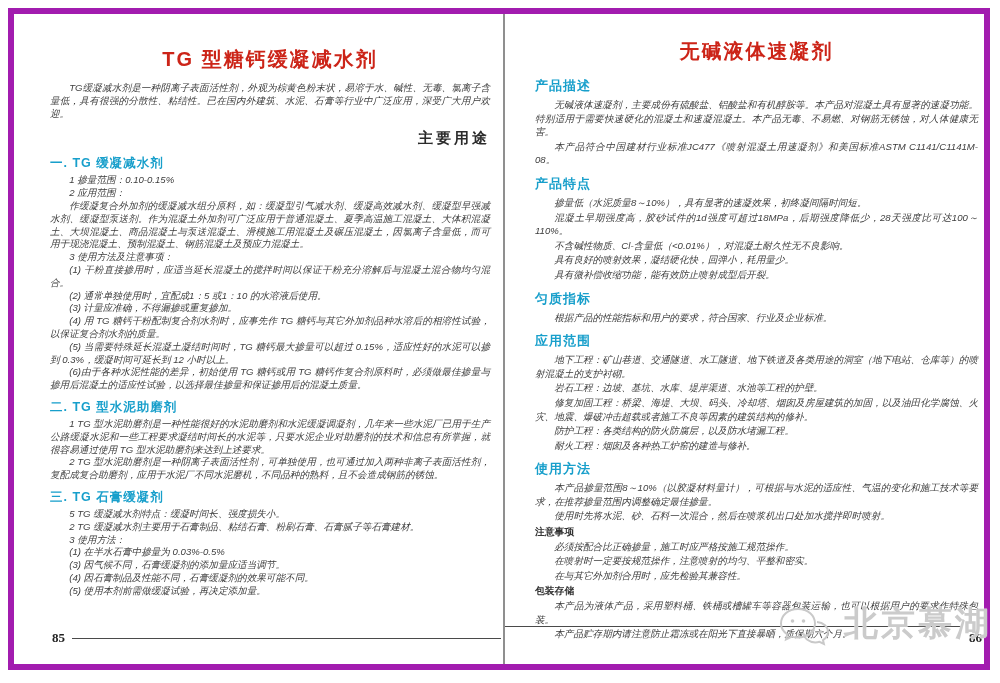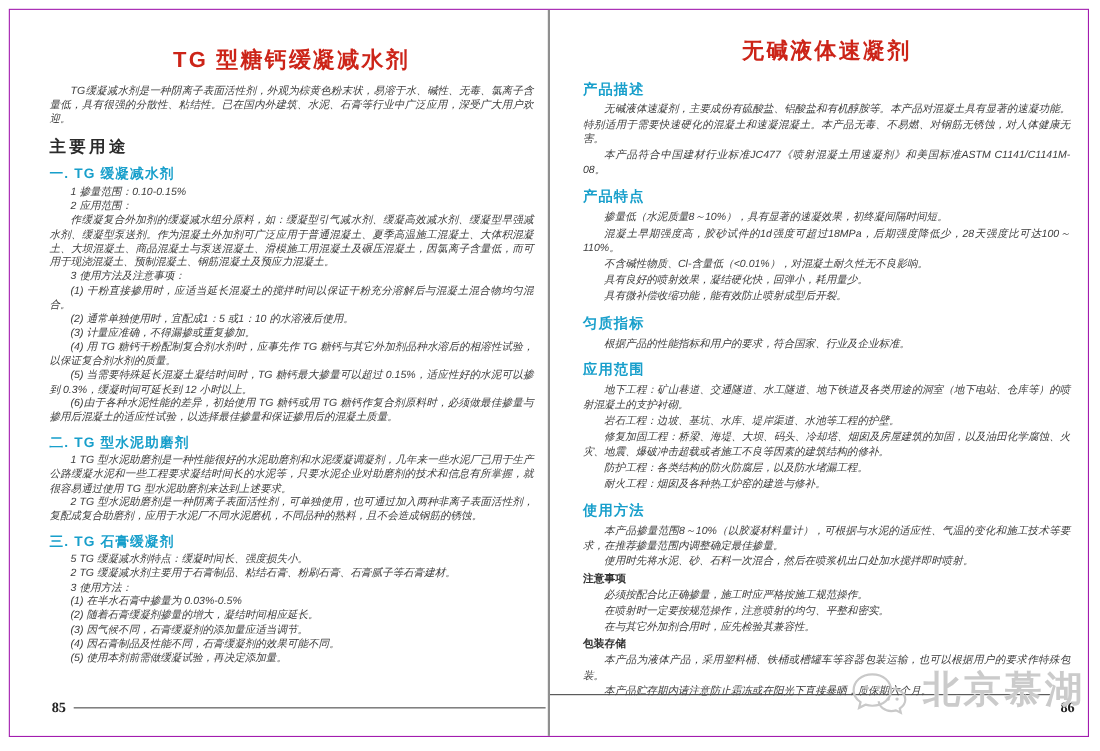--- a/index.html
+++ b/index.html
@@ -3,21 +3,21 @@
 <meta charset="utf-8">
 <style>
   html,body{margin:0;padding:0;background:#ffffff;}
   body{
     width:1000px;height:683px;position:relative;overflow:hidden;
     font-family:"Liberation Sans","DejaVu Sans",sans-serif;
     -webkit-font-smoothing:antialiased;
   }
   .frame{
     position:absolute;left:8px;top:8px;width:982px;height:662px;
-    border:1px solid #a21caf;background:#fff;box-sizing:border-box;
+    border:6px solid #a21caf;background:#fff;box-sizing:border-box;
   }
   .divider{
     position:absolute;left:489px;top:0;width:2px;height:100%;
     background:#8f8f8f;
   }
   .page{position:absolute;top:0;height:100%;box-sizing:border-box;overflow:hidden;}
   .page-left{left:0;width:489px;padding:20px 13px 40px 36px;}
   .page-right{left:491px;width:489px;padding:20px 16px 40px 30px;}
 
   h1.doc-title{
@@ -30,21 +30,21 @@
   p.body-p{
     margin:0;font-size:9.6px;line-height:12.8px;color:#3d3d3d;
     text-indent:2em;text-align:justify;font-style:italic;
   }
   .page-right p.body-p{line-height:13.6px;margin-bottom:1px;}
   p.subhead-p{
     margin:2px 0 1px 0;font-size:9.8px;line-height:13.6px;color:#333;
     text-indent:0;font-weight:bold;
   }
   h2.center-heading{
-    margin:9px 0 5px 0;text-align:left;font-size:15px;font-weight:bold;
+    margin:9px 0 5px 0;text-align:right;font-size:15px;font-weight:bold;
     letter-spacing:3px;color:#2b2b2b;
   }
   h3.sec-heading{
     margin:7px 0 2px 0;font-size:12.5px;font-weight:bold;
     color:var(--heading-cyan,#189fcb);letter-spacing:1px;
   }
   .page-right h3.sec-heading{margin:8px 0 3px 0;font-size:13px;}
 
   .footer{
     position:absolute;bottom:18px;display:flex;align-items:center;gap:7px;
@@ -95,21 +95,20 @@
           <h3 class="sec-heading">二. TG 型水泥助磨剂</h3>
           <p class="body-p">1 TG 型水泥助磨剂是一种性能很好的水泥助磨剂和水泥缓凝调凝剂，几年来一些水泥厂已用于生产公路缓凝水泥和一些工程要求凝结时间长的水泥等，只要水泥企业对助磨剂的技术和信息有所掌握，就很容易通过使用 TG 型水泥助磨剂来达到上述要求。</p>
           <p class="body-p">2 TG 型水泥助磨剂是一种阴离子表面活性剂，可单独使用，也可通过加入两种非离子表面活性剂，复配成复合助磨剂，应用于水泥厂不同水泥磨机，不同品种的熟料，且不会造成钢筋的锈蚀。</p>
         </div>
         <div>
           <h3 class="sec-heading">三. TG 石膏缓凝剂</h3>
           <p class="body-p">5 TG 缓凝减水剂特点：缓凝时间长、强度损失小。</p>
           <p class="body-p">2 TG 缓凝减水剂主要用于石膏制品、粘结石膏、粉刷石膏、石膏腻子等石膏建材。</p>
           <p class="body-p">3 使用方法：</p>
           <p class="body-p">(1) 在半水石膏中掺量为 0.03%-0.5%</p>
-          <p class="body-p">(2) 随着石膏缓凝剂掺量的增大，凝结时间相应延长。</p>
           <p class="body-p">(3) 因气候不同，石膏缓凝剂的添加量应适当调节。</p>
           <p class="body-p">(4) 因石膏制品及性能不同，石膏缓凝剂的效果可能不同。</p>
           <p class="body-p">(5) 使用本剂前需做缓凝试验，再决定添加量。</p>
         </div>
       </div>
     <div class="footer footer-left">
       <span class="pagenum">85</span>
       <span class="rule"></span>
     </div>
   </section>

